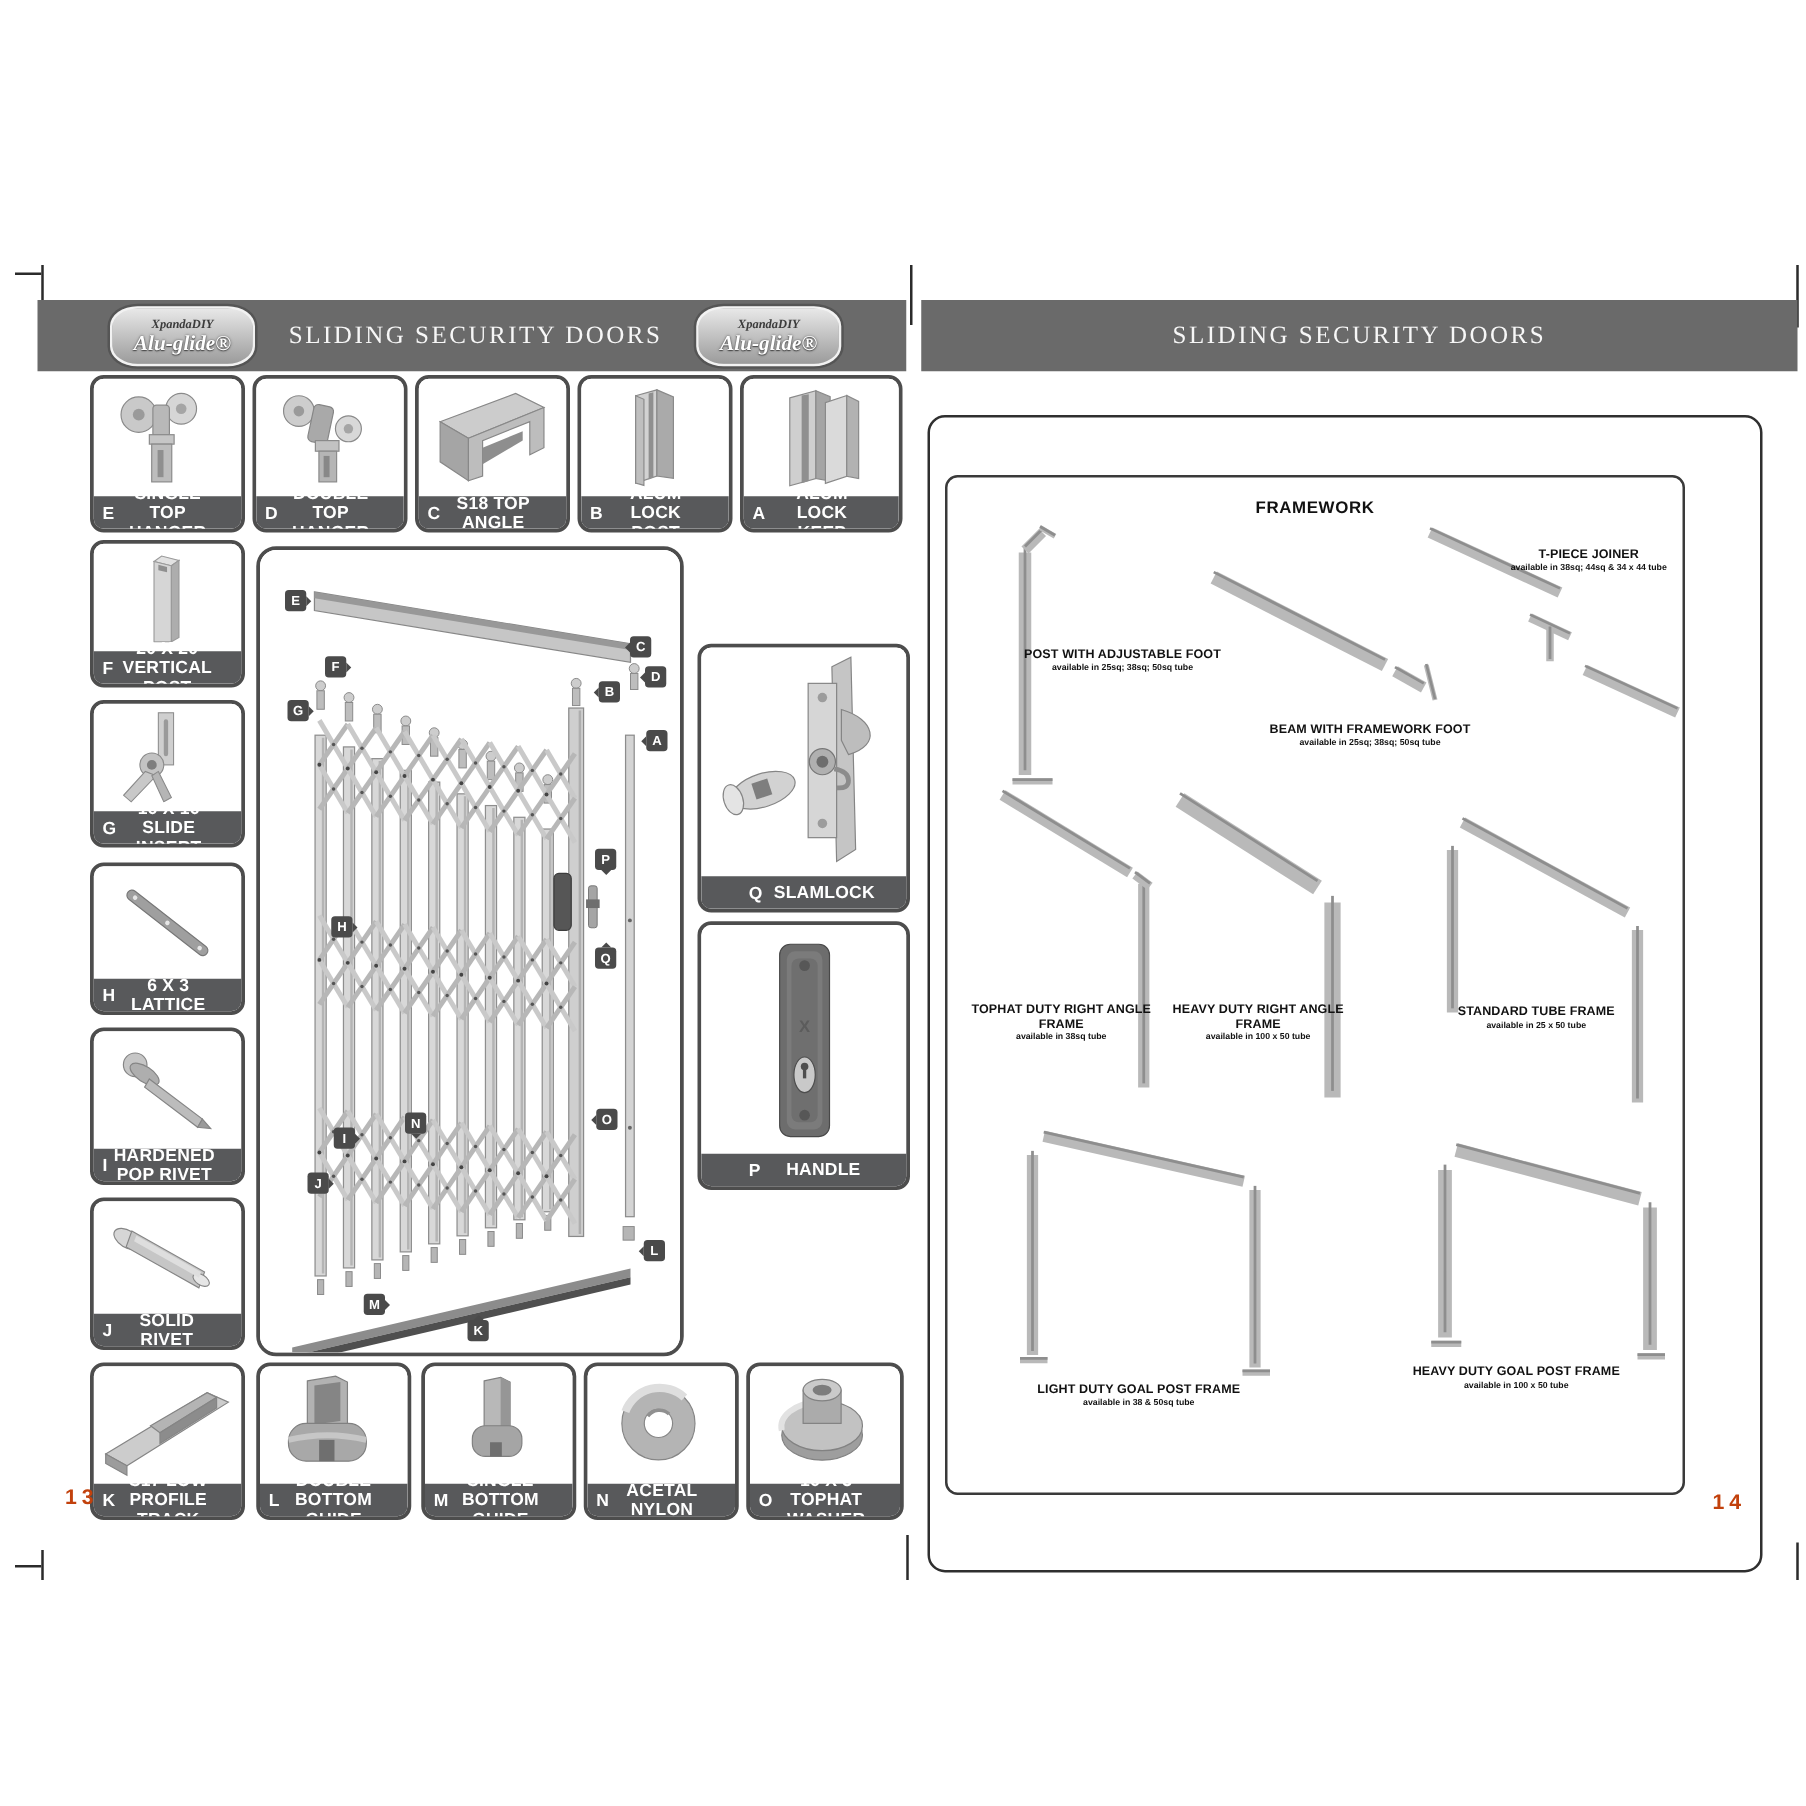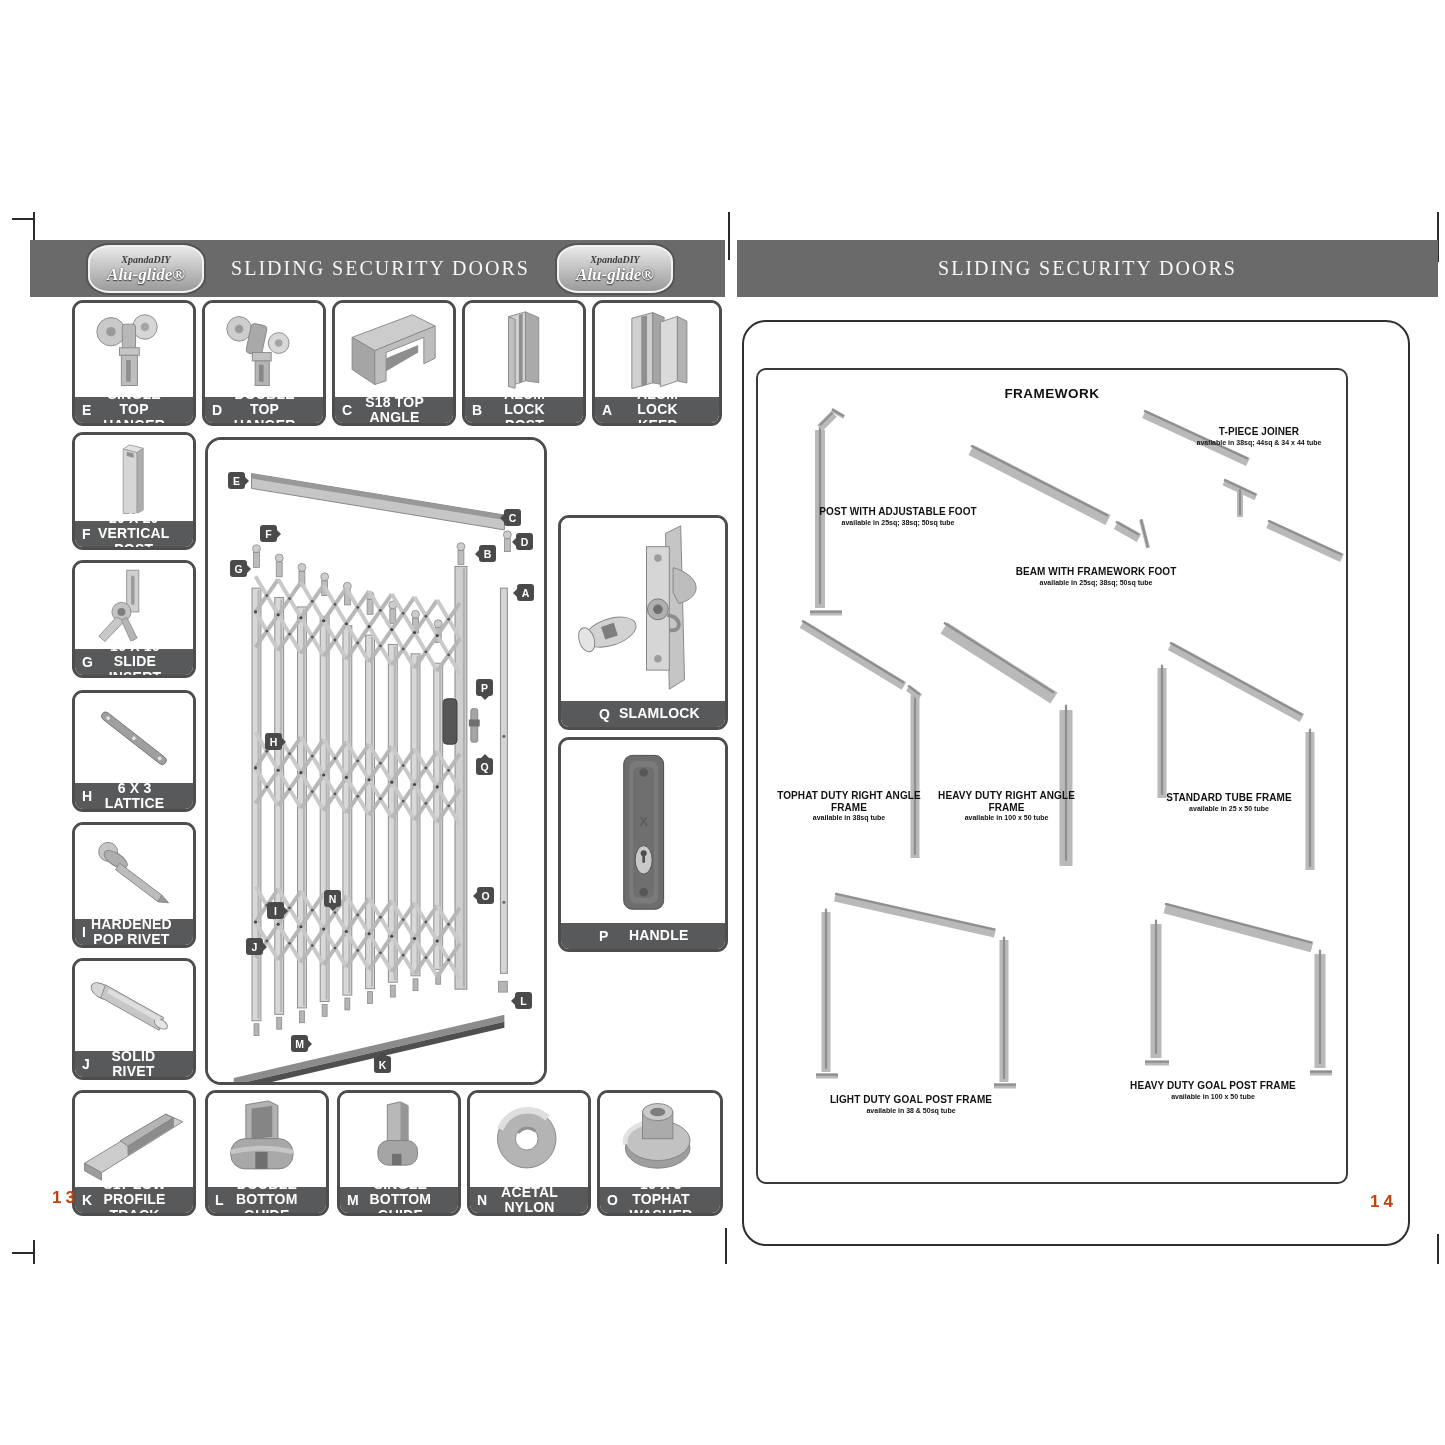--- a/index.html
+++ b/index.html
@@ -26,21 +26,21 @@
   .band-label{flex:1;text-align:center;color:#fff;font-weight:bold;font-size:14px;line-height:1.1;letter-spacing:.2px;padding-right:20px;}
   
   .marker{position:absolute;width:17px;height:17px;background:#4a4a4a;border-radius:3px;color:#fff;
           font-weight:bold;font-size:10.5px;display:flex;align-items:center;justify-content:center;z-index:5;}
   .marker::after{content:"";position:absolute;width:0;height:0;border:4px solid transparent;}
   .marker.ar::after{left:17px;top:4.5px;border-left-color:#4a4a4a;}
   .marker.al::after{right:17px;top:4.5px;border-right-color:#4a4a4a;}
   .marker.ad::after{top:17px;left:4.5px;border-top-color:#4a4a4a;}
   .marker.au::after{bottom:17px;left:4.5px;border-bottom-color:#4a4a4a;}
   
-  .fw-outer{position:absolute;border:2px solid #2f2f2f;border-radius:24px;background:#fff;}
+  .fw-outer{position:absolute;border:2px solid #2f2f2f;border-radius:14px;background:#fff;margin-top:12px;}
   .fw-inner{position:absolute;border:2px solid #3a3a3a;border-radius:10px;background:#fff;overflow:hidden;}
   .fw-title{position:absolute;left:0;top:16px;width:100%;text-align:center;font-weight:bold;font-size:13.5px;letter-spacing:.5px;color:#111;}
   .fw-label{position:absolute;text-align:center;color:#111;}
   .fw-name{font-weight:bold;font-size:10px;line-height:1.15;letter-spacing:.1px;}
   .fw-sub{font-weight:bold;font-size:7px;margin-top:1px;}
   .pgnum{position:absolute;font-weight:bold;font-size:17px;letter-spacing:4px;color:#c2410c;}
 </style>
 </head>
 <body>
 
@@ -738,21 +738,21 @@
           </svg>
 
         <div class="fw-label" style="left:50px;top:136px;width:180px;">
           <div class="fw-name">POST WITH ADJUSTABLE FOOT</div>
           <div class="fw-sub">available in 25sq; 38sq; 50sq tube</div>
         </div>
         <div class="fw-label" style="left:238px;top:196px;width:200px;">
           <div class="fw-name">BEAM WITH FRAMEWORK FOOT</div>
           <div class="fw-sub">available in 25sq; 38sq; 50sq tube</div>
         </div>
-        <div class="fw-label" style="left:428px;top:56px;width:146px;">
+        <div class="fw-label" style="left:440px;top:56px;width:146px;">
           <div class="fw-name">T-PIECE JOINER</div>
           <div class="fw-sub">available in 38sq; 44sq &amp; 34 x 44 tube</div>
         </div>
         <div class="fw-label" style="left:16px;top:420px;width:150px;">
           <div class="fw-name">TOPHAT DUTY RIGHT ANGLE FRAME</div>
           <div class="fw-sub">available in 38sq tube</div>
         </div>
         <div class="fw-label" style="left:176px;top:420px;width:145px;">
           <div class="fw-name">HEAVY DUTY RIGHT ANGLE FRAME</div>
           <div class="fw-sub">available in 100 x 50 tube</div>

